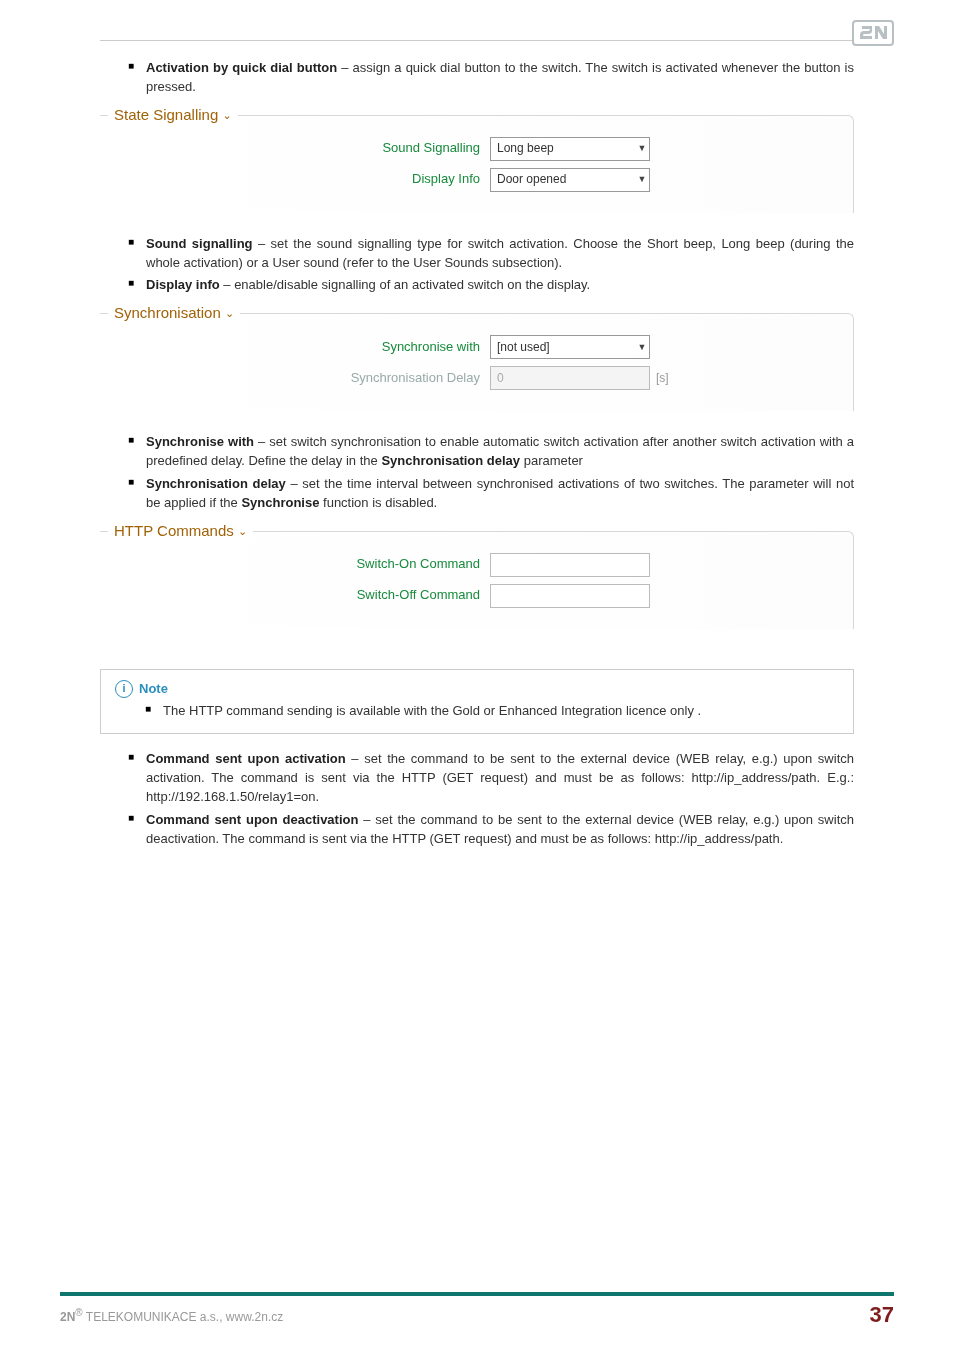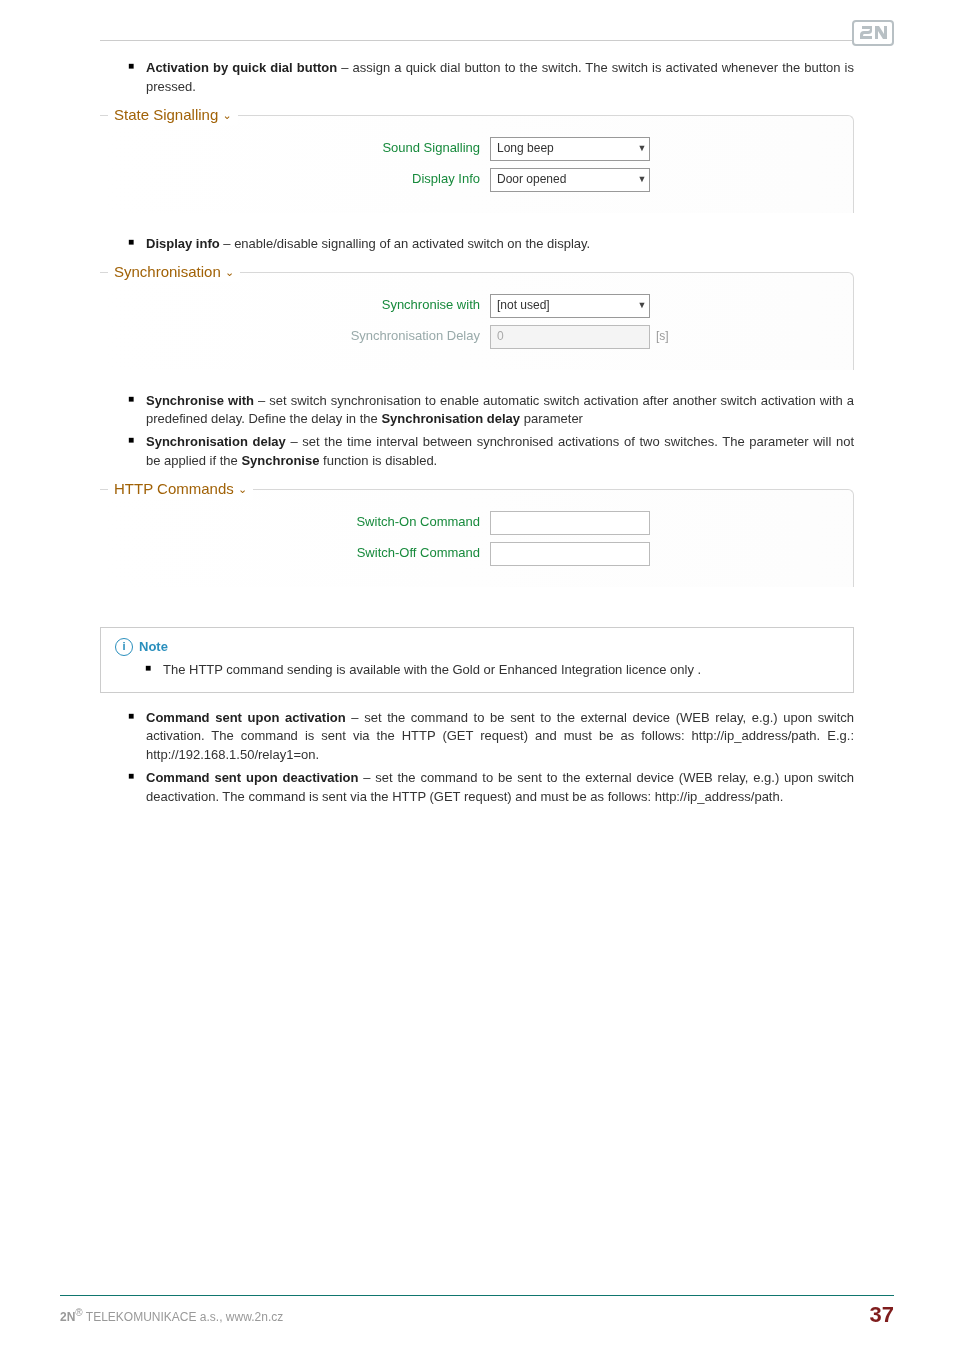--- a/index.html
+++ b/index.html
@@ -166,21 +166,21 @@
     font-weight: bold;
     font-style: normal;
     color:#2a8fbd;
   }
   .note-box ul.b { margin: 4px 0 2px 18px; padding-left: 12px; }
   .footer {
     position: absolute;
     bottom: 22px;
     left: 60px;
     right: 60px;
-    border-top: 1px solid #0f766e;
+    border-top: 4px solid #0f766e;
     padding-top: 6px;
     display: flex;
     justify-content: space-between;
     align-items: center;
     font-size: 12px;
     color: #999;
   }
   .footer .pn {
     font-size: 22px;
     color: #7f1d1d;
@@ -228,20 +228,23 @@
           <div class="select">
             <span>Door opened</span>
             <span class="arrow">▼</span>
           </div>
         </div>
       </div>
     </div>
 
     <ul class="b">
       <li>
+        <b>Sound signalling</b><span> – set the sound signalling type for switch activation. Choose the Short beep, Long beep (during the whole activation) or a User sound (refer to the User Sounds subsection).</span>
+      </li>
+      <li>
         <b>Display info</b><span> – enable/disable signalling of an activated switch on the display.</span>
       </li>
     </ul>
 
     <div class="fieldset">
       <div class="legend">
         <span>Synchronisation</span> <span class="chev">⌄</span>
       </div>
       <div class="row">
         <div class="lab">Synchronise with</div>

